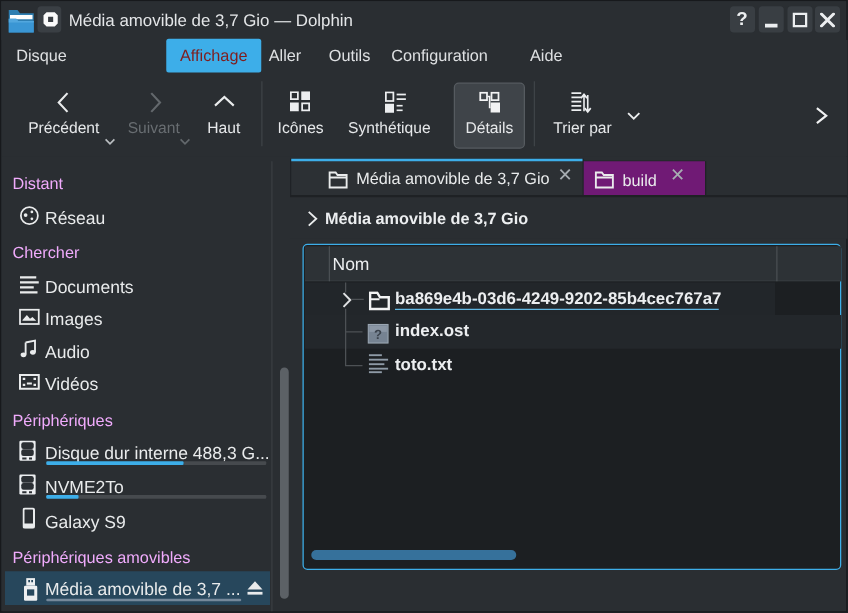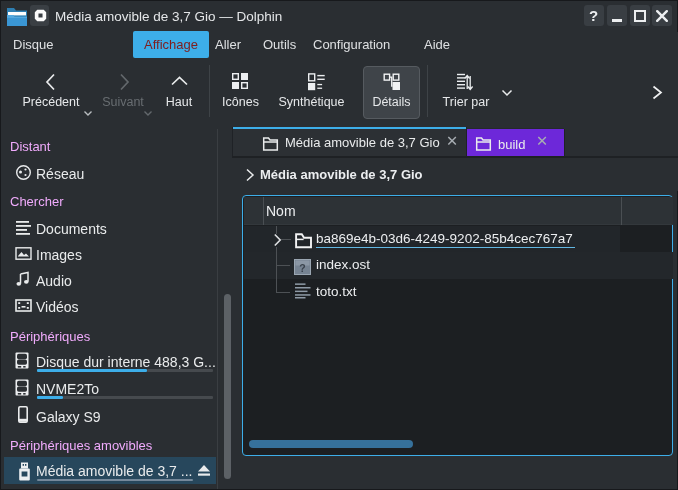--- a/index.html
+++ b/index.html
@@ -29,34 +29,34 @@
 .shead { position:absolute; left:8px; font-size:13px; color:#f0abfc; }
 .sitem { position:absolute; left:34px; font-size:14px; color:#e9ebec; white-space:nowrap; }
 .sicon { position:absolute; left:13px; }
 .sbar { position:absolute; height:3px; border-radius:1px; }
 #selitem { left:2px; top:332px; width:212px; height:27px; background:#27475c; }
 #sideline { left:215px; top:4px; width:1px; height:360px; background:#3a3e42; }
 #sthumb { left:222px; top:169px; width:7px; height:185px; background:#5c6166; border-radius:3.5px; }
 
 #tabbar { left:231px; top:124px; width:446px; height:33px; background:#2a2e32; }
 #tab1 { position:absolute; left:1px; top:2px; width:233px; height:28.5px; background:#2c3034; border-top:2.5px solid #3daee9; box-shadow:1px 0 0 #1f2226, -1px 0 0 #1f2226; }
-#tab2 { position:absolute; left:235px; top:4px; width:97px; height:26.5px; background:#6d28d9; box-shadow:1px 0 0 #1f2226, 0 -1px 0 #25292d; }
+#tab2 { position:absolute; left:235px; top:4px; width:97px; height:26.5px; background:#701a75; box-shadow:1px 0 0 #1f2226, 0 -1px 0 #25292d; }
 .tabtxt { position:absolute; top:0; height:31px; line-height:31px; font-size:13px; color:#e9ebec; }
 .tabx { position:absolute; top:8px; width:14px; height:14px; color:#a7adb2; font-size:14.5px; line-height:14px; text-align:center; }
 
 #crumb { left:231px; top:157px; width:446px; height:33px; background:#2a2e32; }
 #crumbtxt { position:absolute; left:28px; top:0; height:33px; line-height:33px; font-weight:bold; font-size:13px; color:#eceef0; }
 
 #view { left:241px; top:194px; width:431px; height:261px; background:#1c1f22; border:1px solid #3daee9; border-radius:4px; }
 #vheader { position:absolute; left:1px; top:1px; width:429px; height:28px; background:#2d3236; border-bottom:1px solid #33383c; }
 #vheadline { position:absolute; left:19px; top:0; width:1px; height:28px; background:#4a4f53; }
 #nomtxt { position:absolute; left:22px; top:0; height:28px; line-height:28px; font-size:14px; color:#eceef0; }
 .row { position:absolute; left:1px; width:429px; height:26.5px; }
 .alt { background:#23272b; }
-.rtxt { position:absolute; left:72px; top:0; height:25px; line-height:25px; font-size:13.5px; color:#eceef0; white-space:nowrap; }
+.rtxt { position:absolute; left:72px; top:0; height:25px; line-height:25px; font-size:13.5px; color:#eceef0; white-space:nowrap;font-weight:bold; }
 .branch { position:absolute; background:#4d5155; }
 #hthumb { position:absolute; left:6px; top:244px; width:164px; height:8px; background:#36719b; border-radius:4px; }
 
 #status { left:231px; top:455px; width:446px; height:34px; background:#2a2e32; font-size:13px; }
 #status .txt { position:absolute; top:0; height:34px; line-height:34px; color:#e6e8ea; white-space:nowrap; }
 </style>
 </head>
 <body>
 <div id="win">
 

